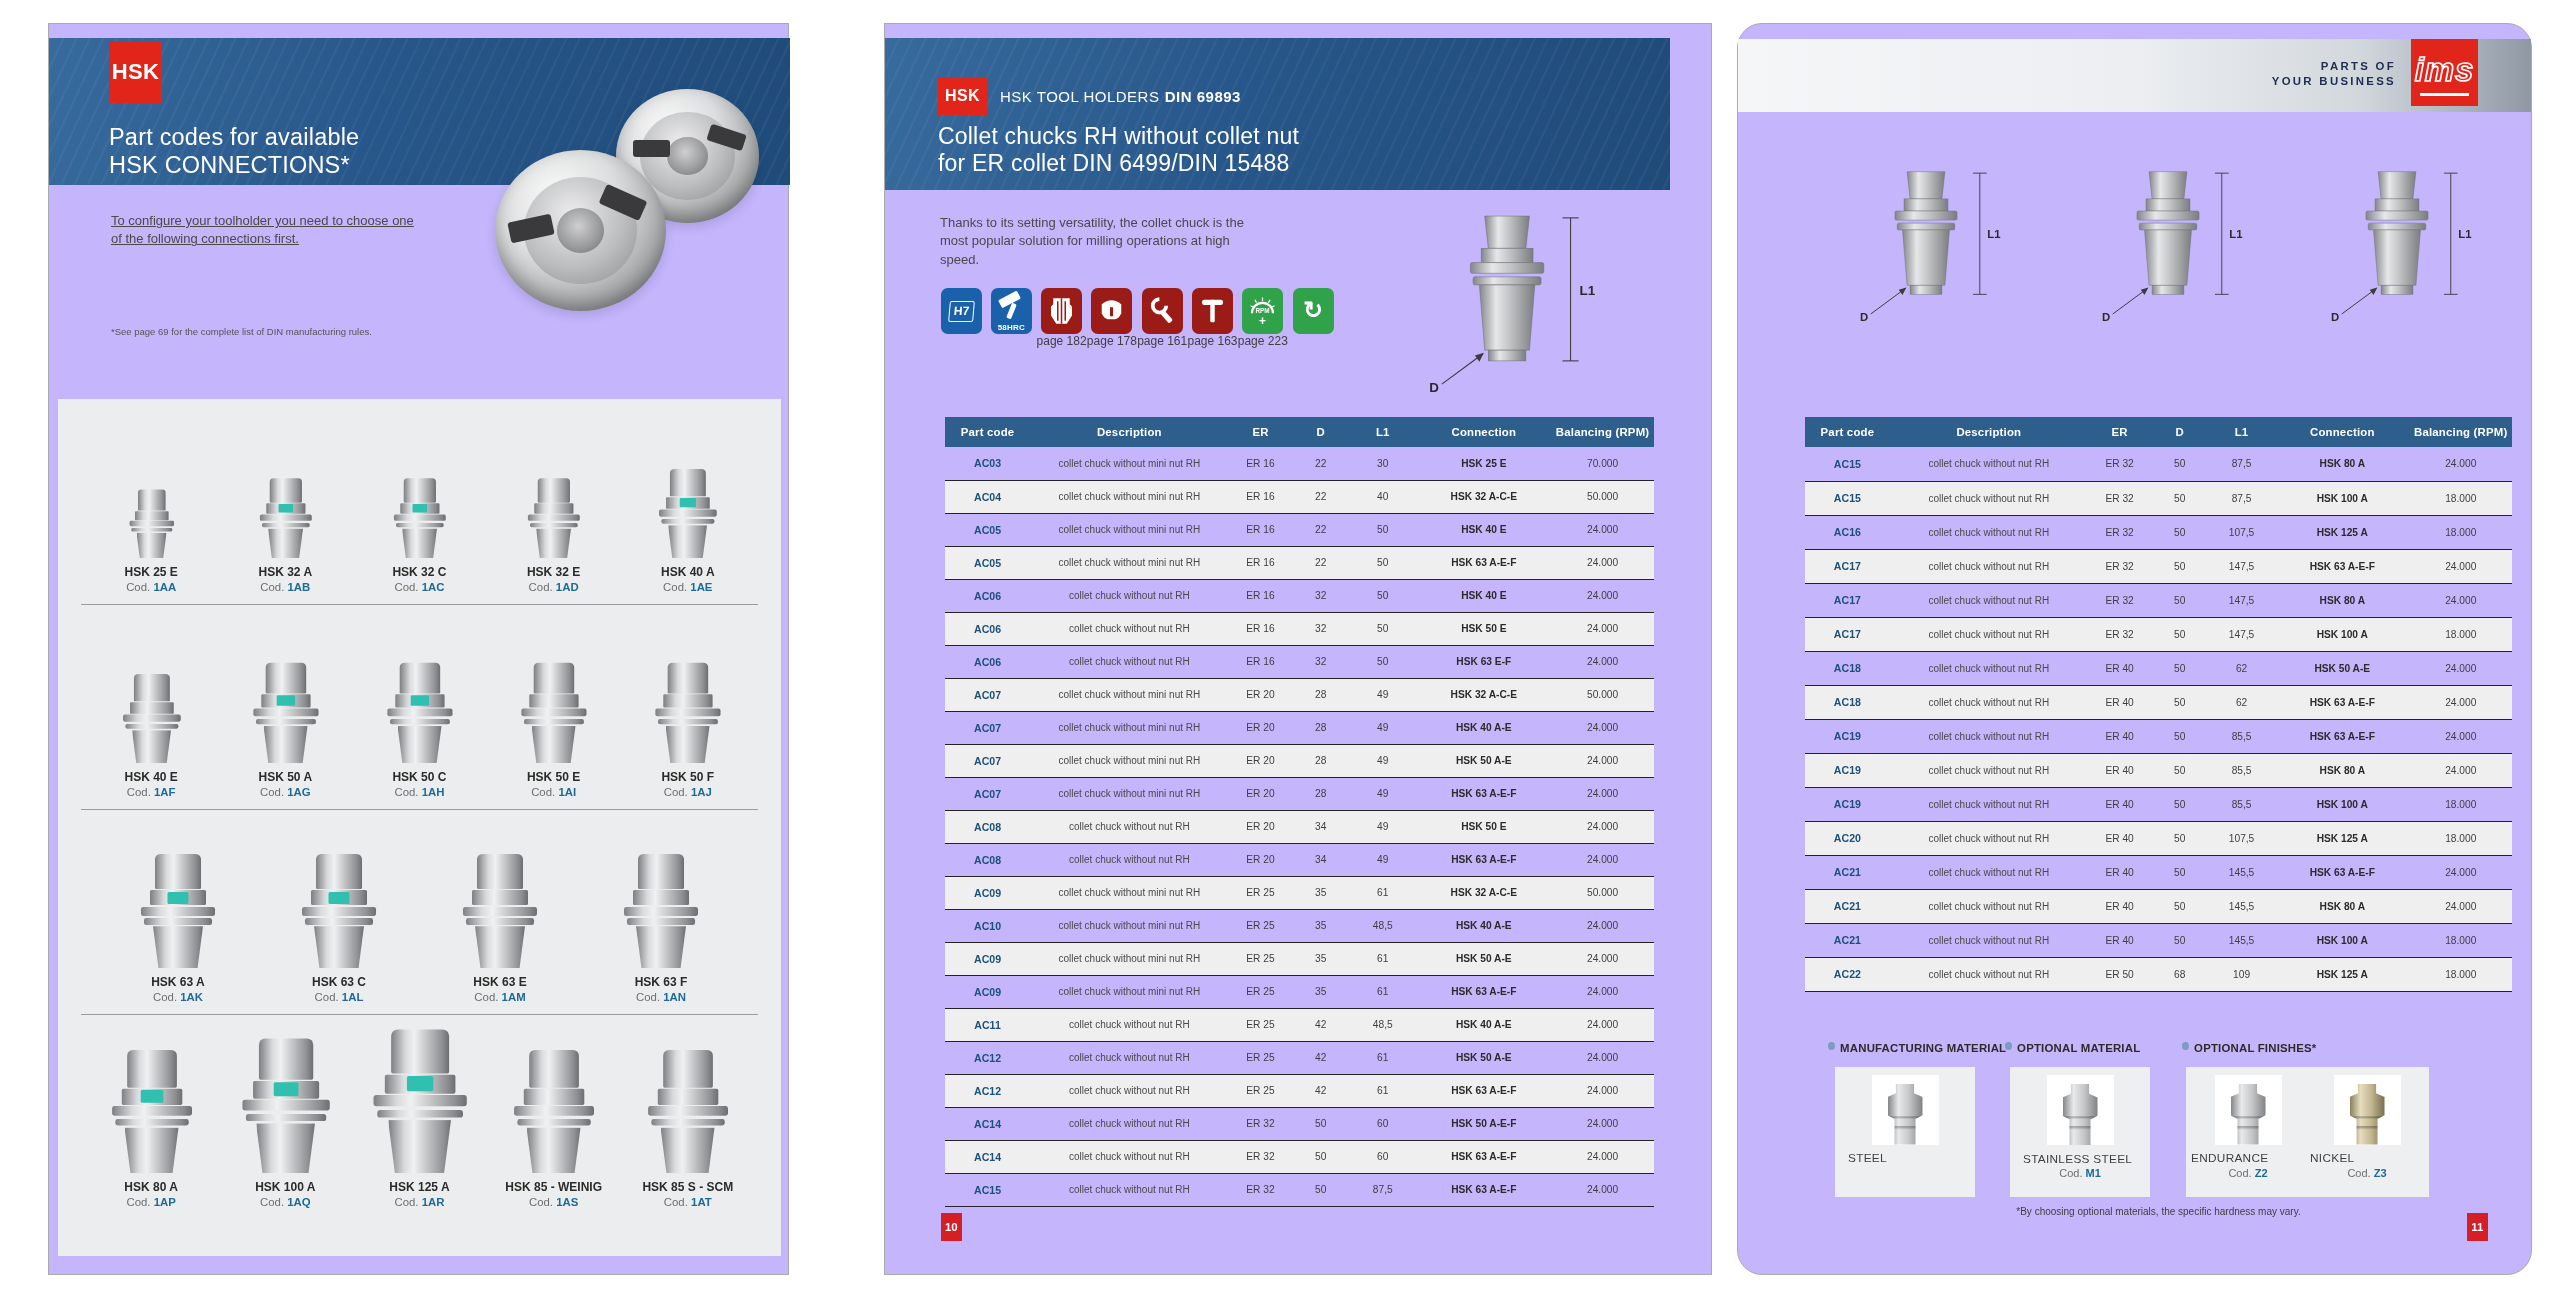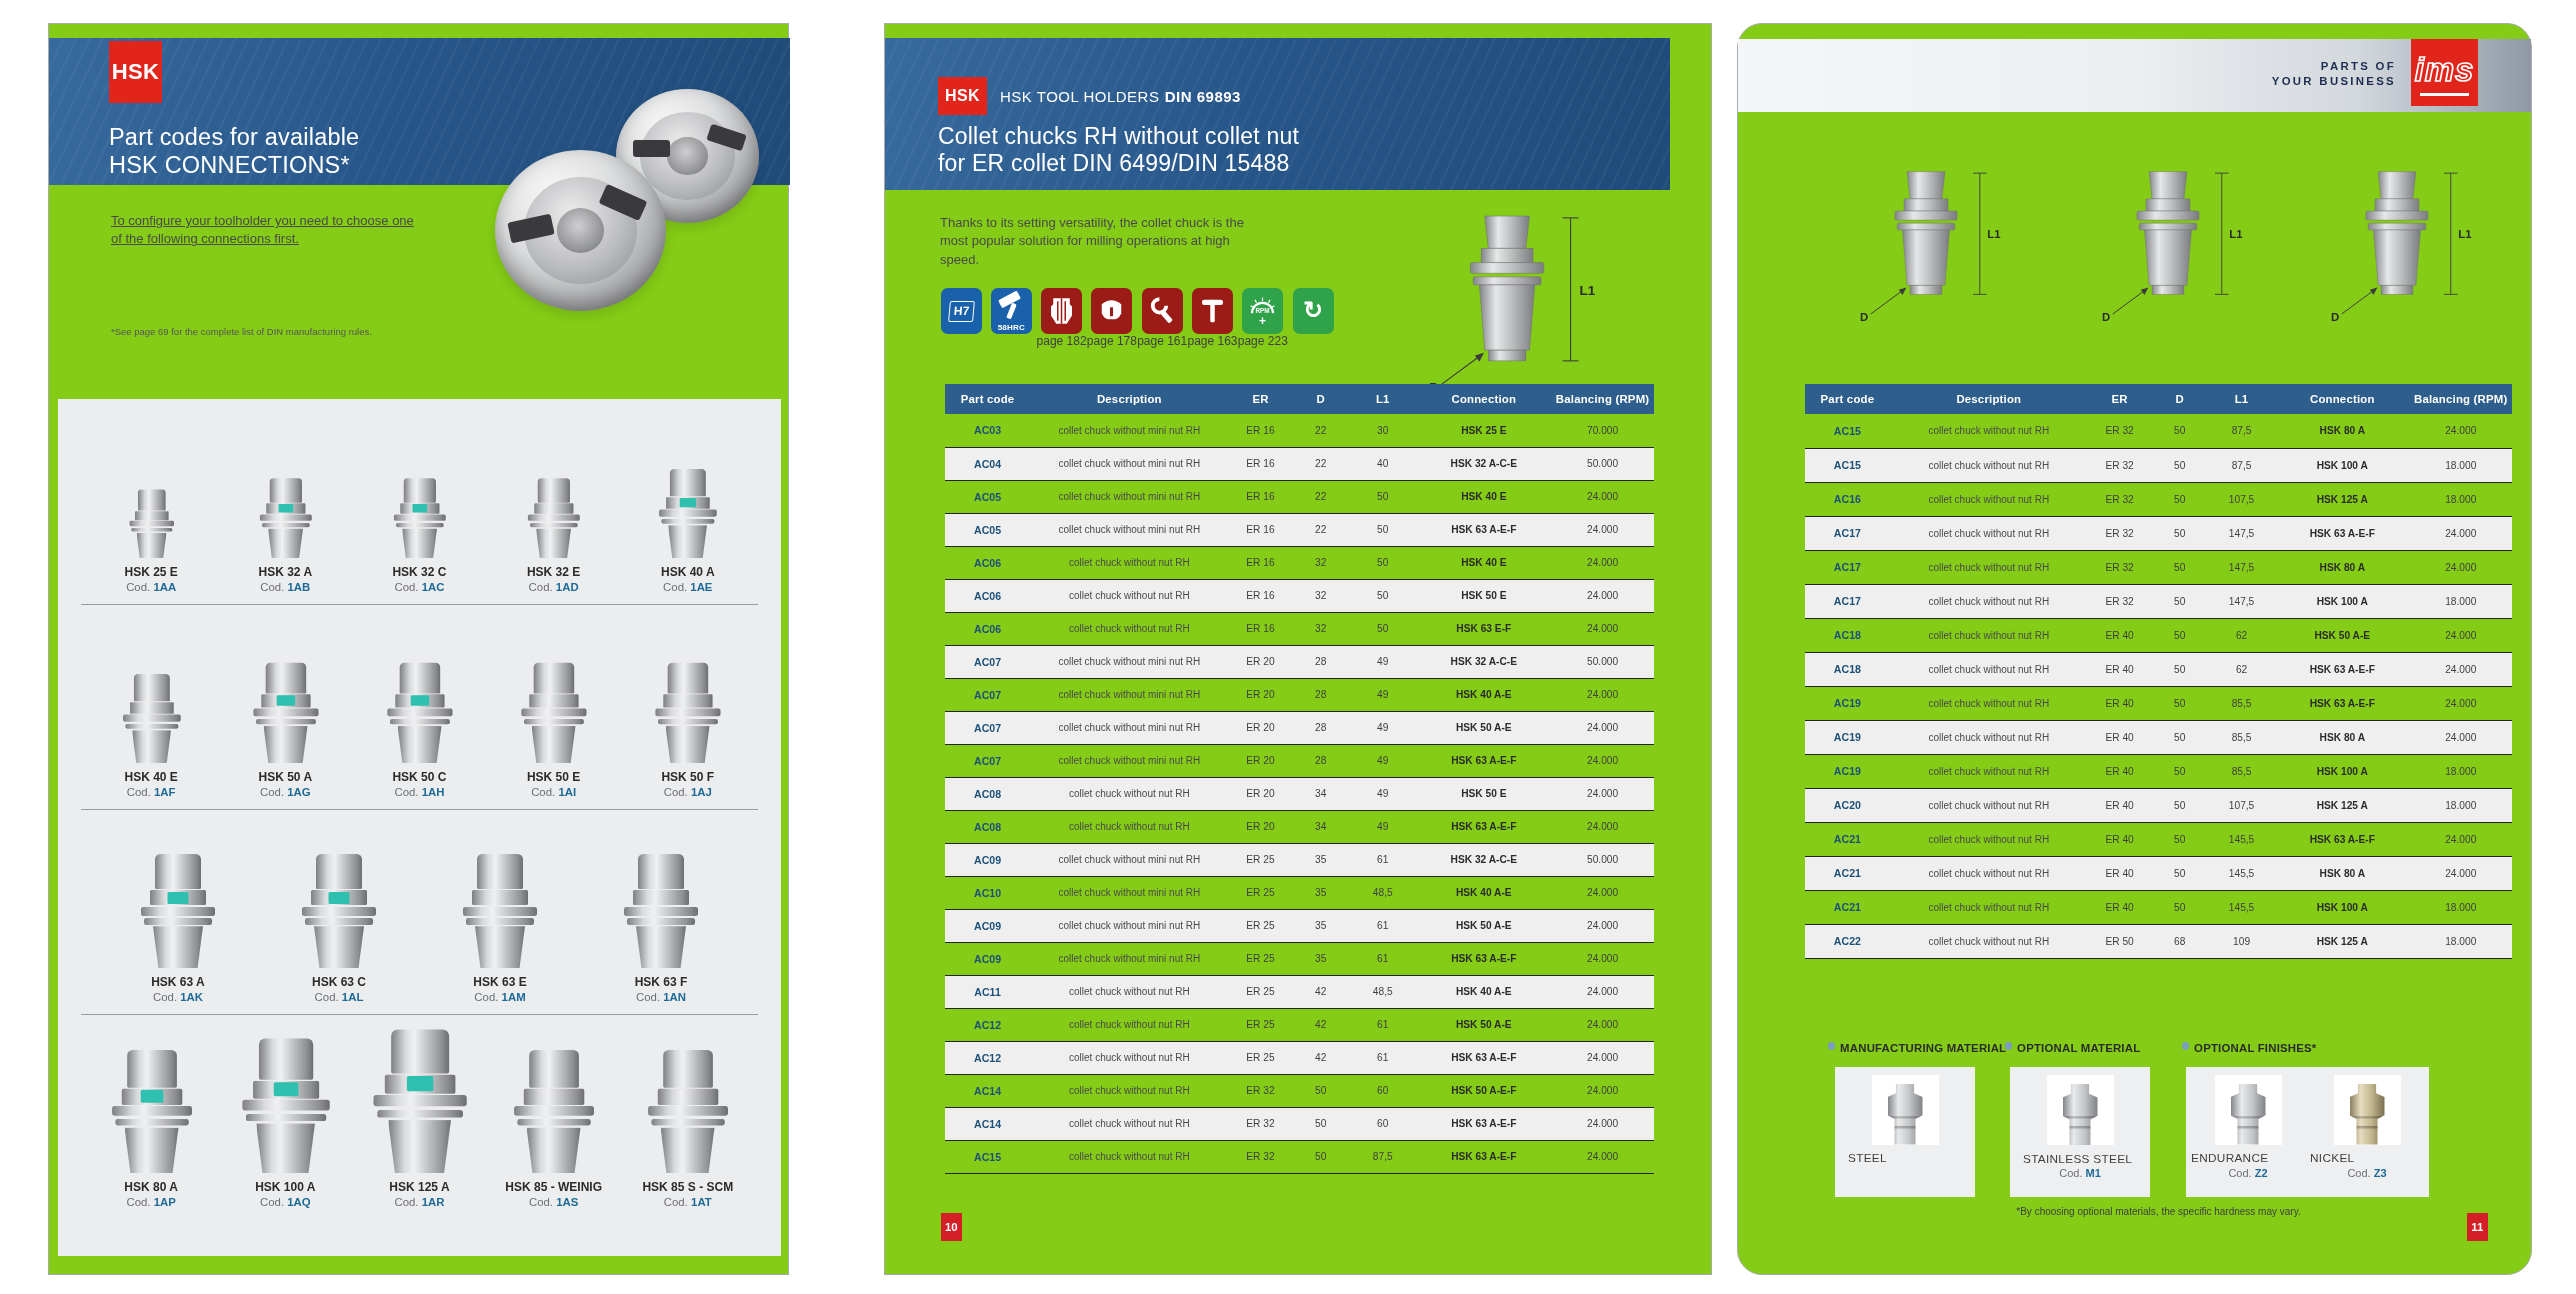--- a/index.html
+++ b/index.html
@@ -1,19 +1,19 @@
 <!DOCTYPE html>
 <html style="font-size:12px"><head>
 <meta charset="utf-8">
 <style>
   * { margin:0; padding:0; box-sizing:border-box; }
   html,body { width:2576px; height:1294px; background:#ffffff; font-family:"Liberation Sans", sans-serif; }
   .canvas { position:relative; width:2576px; height:1294px; }
 
-  .page { position:absolute; top:23px; height:1252px; background:#84cc16; border:0.8px solid #a8abad; }
+  .page { position:absolute; top:23px; height:1252px; background:#c4b5fd; border:0.8px solid #a8abad; }
   #page-left  { left:48px;   width:741px; }
   #page-mid   { left:884px; width:828px; }
   #page-right { left:1737px; width:795px;border-radius:25px; }
 
   
   .banner { position:absolute; left:0; background:
       repeating-linear-gradient(115deg, rgba(255,255,255,.045) 0 2.3px, rgba(255,255,255,0) 2.3px 12px),
       linear-gradient(100deg,#376a9d 0%,#27568a 45%,#1f4b79 100%); }
   .banner-left { top:13.7px; width:741px; height:147px; }
   .banner-mid  { top:13.7px; width:785px; height:152px; }
@@ -88,21 +88,21 @@
             border-radius:1.5px; transform:rotate(22deg); }
   .g-hrc  { position:absolute; bottom:2.3px; width:100%; text-align:center; color:#fff;
             font-size:8px; font-weight:700; letter-spacing:0.2px; }
   .g-serv { color:#fff; font-size:23.5px; font-weight:700; line-height:1; }
 
   .diagram-slot { position:absolute; width:190px; height:178px; }
   .mid-diagram { left:510px; top:176px; transform:scale(1.18); transform-origin:top left; }
 
   
   .spec-table { position:absolute; border-collapse:collapse; table-layout:fixed;
-                font-size:10.2px; color:#3f3f3e; }
+                font-size:10.2px; color:#3f3f3e;margin-top:33px; }
   #page-mid  .spec-table { left:60px; top:360px; width:709px; }
   #page-right .spec-table { left:67px; top:360px; width:707px; }
   .spec-table thead th { background:#2d5e8c; color:#fff; font-size:11.4px; font-weight:700;
                 height:30px; letter-spacing:0.2px; }
   .spec-table tbody td { height:33px; text-align:center; border-bottom:1.2px solid #232321; }
   #page-right .spec-table tbody td { height:34px; }
   .spec-table tbody tr:nth-child(even) { background:#efeff0; }
   .spec-table td.c0 { color:#1d5078; font-weight:700; font-size:10.6px; }
   .spec-table td.c1 { color:#4a4a49; font-size:10px; }
   .spec-table td.c5 { font-weight:700; color:#2b2b2a; }

